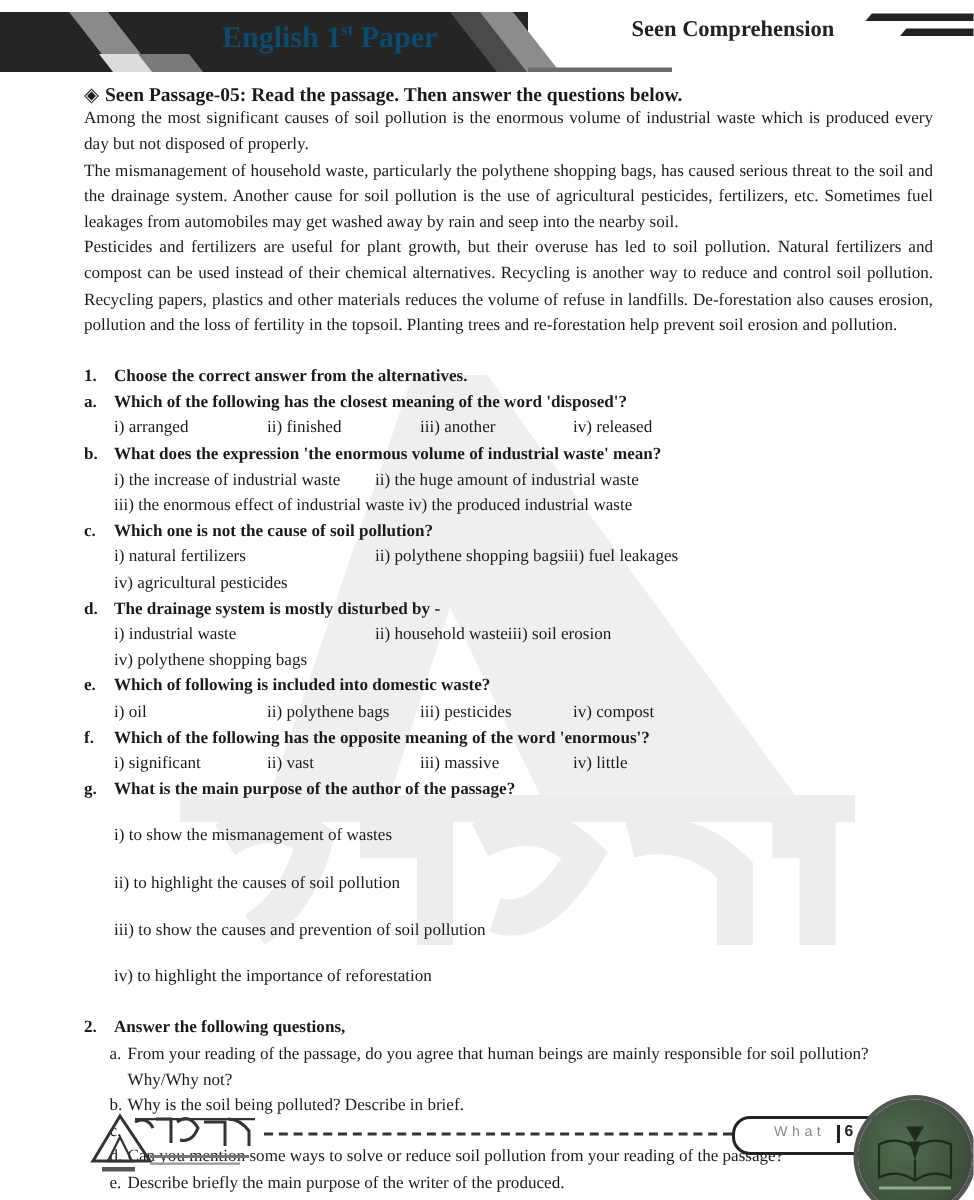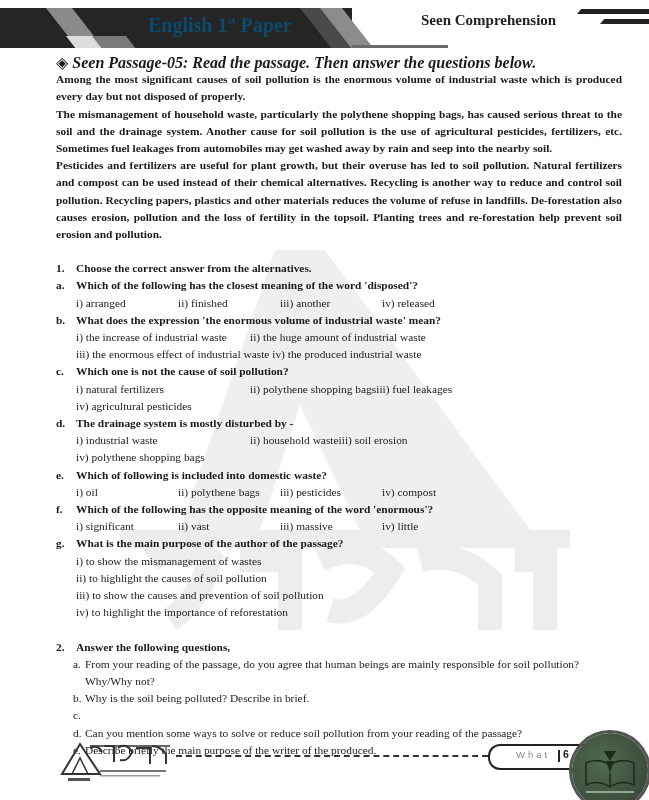--- a/index.html
+++ b/index.html
@@ -22,34 +22,34 @@
   .hdr-title sup { font-size: 11px; }
   .hdr-section { position: absolute; left: 421px; top: 12px; font-size: 15px; font-weight: bold; color: #222; white-space: nowrap; }
   .hdr-bar1 { position: absolute; left: 577px; top: 9px; width: 72px; height: 5px; background: #222; transform: skewX(-40deg); transform-origin: bottom left; }
   .hdr-bar2 { position: absolute; left: 600px; top: 19px; width: 49px; height: 5px; background: #222; transform: skewX(-40deg); transform-origin: bottom left; }
 
   
   .wm { position: absolute; left: 60px; top: 230px; width: 560px; height: 420px; pointer-events: none; }
 
   
   .content { position: absolute; left: 56px; top: 54px; width: 566px; font-size: 11.4px; line-height: 17.2px; }
-  .passage-heading { font-weight: bold; font-size: 16px; margin: 0; font-style: italic; }
+  .passage-heading { font-weight: bold; font-size: 13px; margin: 0; }
   .passage-heading .diamond { display: inline-block; margin-right: 4px; }
-  .para { margin: 0; text-align: justify; font-weight: bold; }
+  .para { margin: 0; text-align: justify; }
   .gap { height: 17px; }
   .q-row { display: flex; font-weight: bold; }
   .q-num { width: 20px; flex: none; }
   .q-text { flex: 1; }
   .opts { padding-left: 20px; display: flex; flex-wrap: wrap; }
   .opts.four span { width: 102px; }
   .opts.four span:first-child { width: 102px; }
   .opts.two span { width: 174px; }
   .opts.two span:nth-child(odd) { width: 174px; }
   .opts.stack { display: block; }
-  .opts.stack span { display: block; }
+  .opts.stack span { display: block; margin-top: 14px; }
   .sub-list { padding-left: 17px; }
   .sub-item { display: flex; }
   .sub-item .l { width: 12px; flex: none; }
 
   
   .foot-logo { position: absolute; left: 60px; top: 740px; width: 112px; height: 44px; }
   .foot-dash { position: absolute; left: 176px; top: 755px; width: 312px; border-top: 2px dashed #333; }
   .page-pill { position: absolute; left: 488px; top: 744px; width: 100px; height: 22px; border: 2px solid #222; border-right: none; border-radius: 12px 0 0 12px; background: #fff; }
   .page-pill .lbl { position: absolute; left: 26px; top: 3px; font-family: "Liberation Sans", sans-serif; font-size: 9.5px; letter-spacing: 3px; color: #888; }
   .page-pill .num { position: absolute; left: 73px; top: 2px; font-family: "Liberation Sans", sans-serif; font-size: 10.5px; font-weight: bold; color: #222; }

